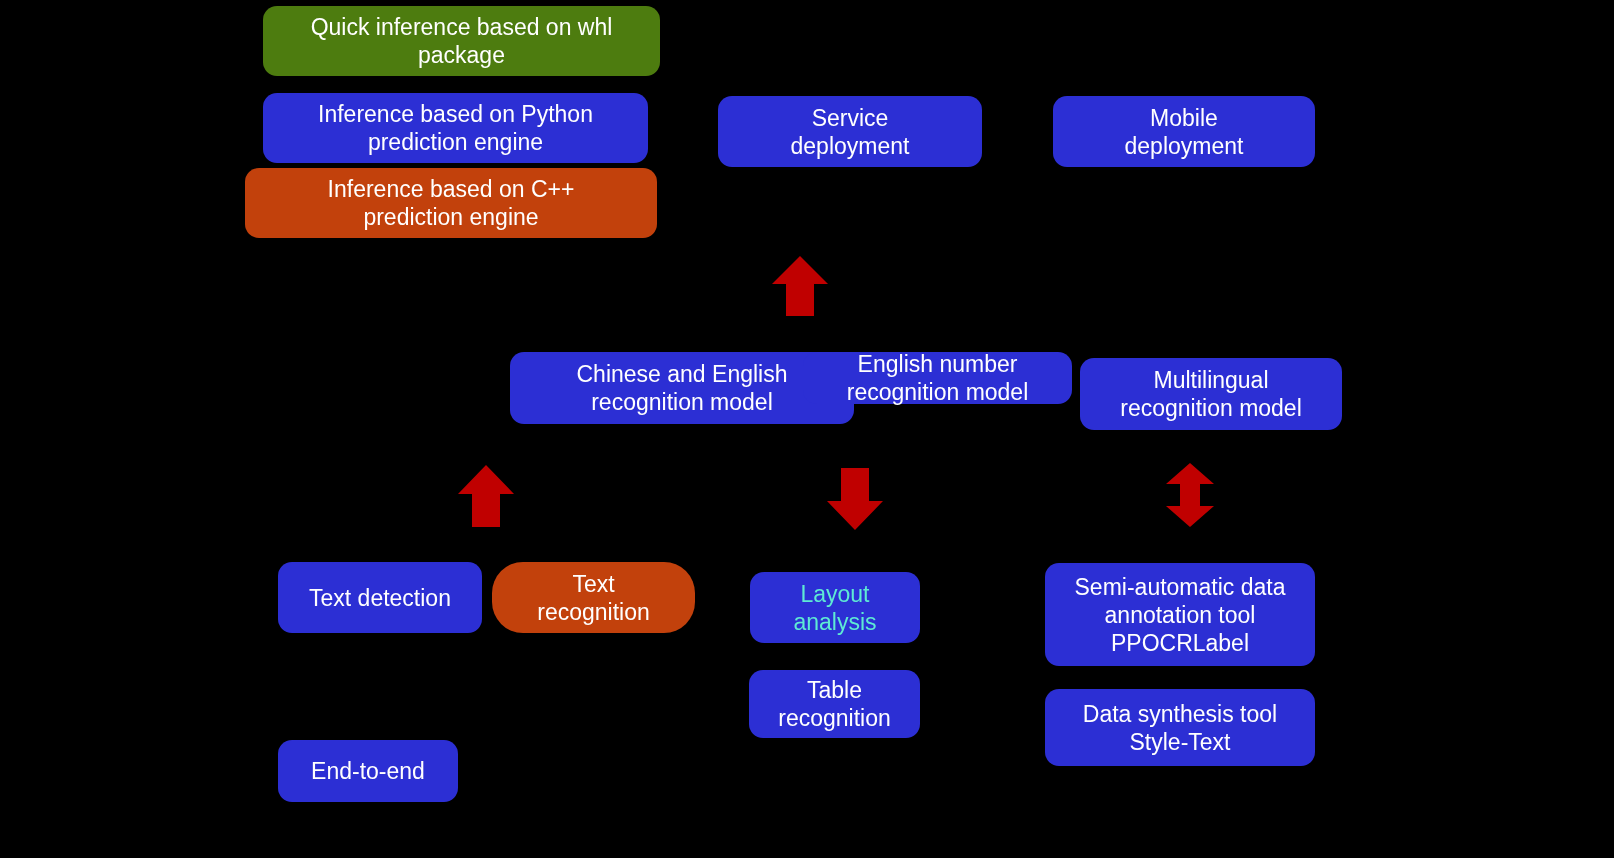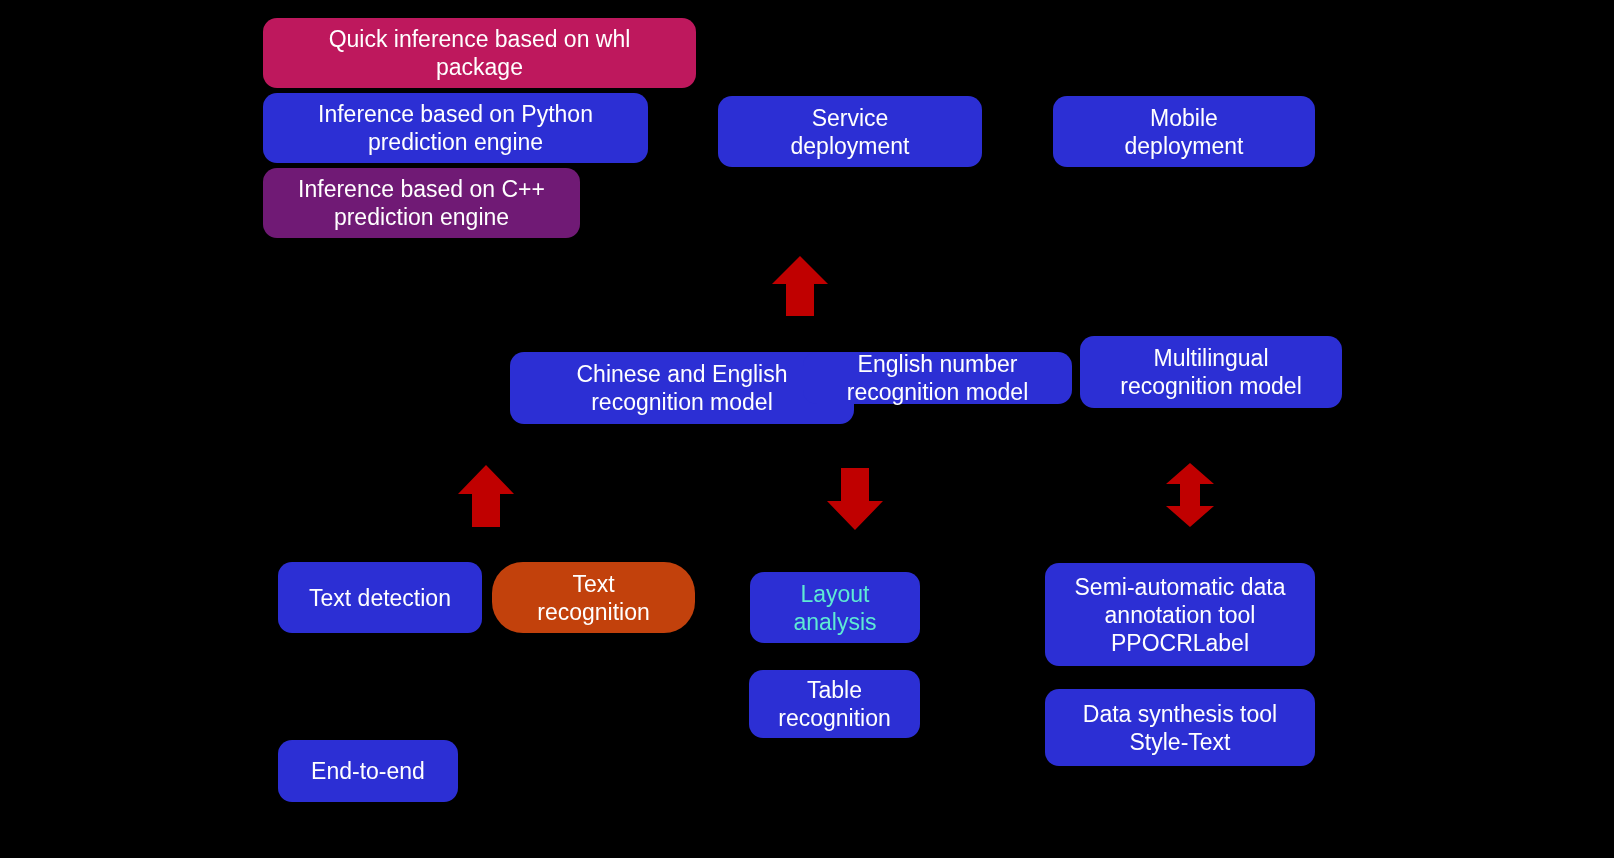--- a/index.html
+++ b/index.html
@@ -36,35 +36,35 @@
   .arrow svg {
     display: block;
     width: 100%;
     height: 100%;
   }
 </style>
 </head>
 <body>
 
 <div class="stage" style="background: rgb(0, 0, 0);">
-    <div class="node" style="left: 263px; top: 18px; width: 433px; height: 70px; background: #be185d; color: rgb(255, 255, 255);">Quick inference based on whl
+    <div class="node" style="left: 263px; top: 6px; width: 397px; height: 70px; background: #4d7c0f; color: rgb(255, 255, 255);">Quick inference based on whl
 package</div>
     <div class="node" style="left: 263px; top: 93px; width: 385px; height: 70px; background: rgb(44, 47, 212); color: rgb(255, 255, 255);">Inference based on Python
 prediction engine</div>
-    <div class="node" style="left: 263px; top: 168px; width: 317px; height: 70px; background: #701a75; color: rgb(255, 255, 255);">Inference based on C++
+    <div class="node" style="left: 245px; top: 168px; width: 412px; height: 70px; background: #c2410c; color: rgb(255, 255, 255);">Inference based on C++
 prediction engine</div>
     <div class="node" style="left: 718px; top: 96px; width: 264px; height: 71px; background: rgb(44, 47, 212); color: rgb(255, 255, 255);">Service
 deployment</div>
     <div class="node" style="left: 1053px; top: 96px; width: 262px; height: 71px; background: rgb(44, 47, 212); color: rgb(255, 255, 255);">Mobile
 deployment</div>
     <div class="node" style="left: 510px; top: 352px; width: 344px; height: 72px; background: rgb(44, 47, 212); color: rgb(255, 255, 255);">Chinese and English
 recognition model</div>
     <div class="node" style="left: 803px; top: 352px; width: 269px; height: 52px; background: rgb(44, 47, 212); color: rgb(255, 255, 255);">English number
 recognition model</div>
-    <div class="node" style="left: 1080px; top: 336px; width: 262px; height: 72px; background: rgb(44, 47, 212); color: rgb(255, 255, 255);">Multilingual
+    <div class="node" style="left: 1080px; top: 358px; width: 262px; height: 72px; background: rgb(44, 47, 212); color: rgb(255, 255, 255);">Multilingual
 recognition model</div>
     <div class="node" style="left: 278px; top: 562px; width: 204px; height: 71px; background: rgb(44, 47, 212); color: rgb(255, 255, 255);">Text detection</div>
     <div class="node" style="left: 492px; top: 562px; width: 203px; height: 71px; background: #c2410c; color: rgb(255, 255, 255); border-radius: 31px;">Text
 recognition</div>
     <div class="node" style="left: 750px; top: 572px; width: 170px; height: 71px; background: rgb(44, 47, 212); color: #5eead4;">Layout
 analysis</div>
     <div class="node" style="left: 749px; top: 670px; width: 171px; height: 68px; background: rgb(44, 47, 212); color: rgb(255, 255, 255);">Table
 recognition</div>
     <div class="node" style="left: 1045px; top: 563px; width: 270px; height: 103px; background: rgb(44, 47, 212); color: rgb(255, 255, 255);">Semi-automatic data
 annotation tool

